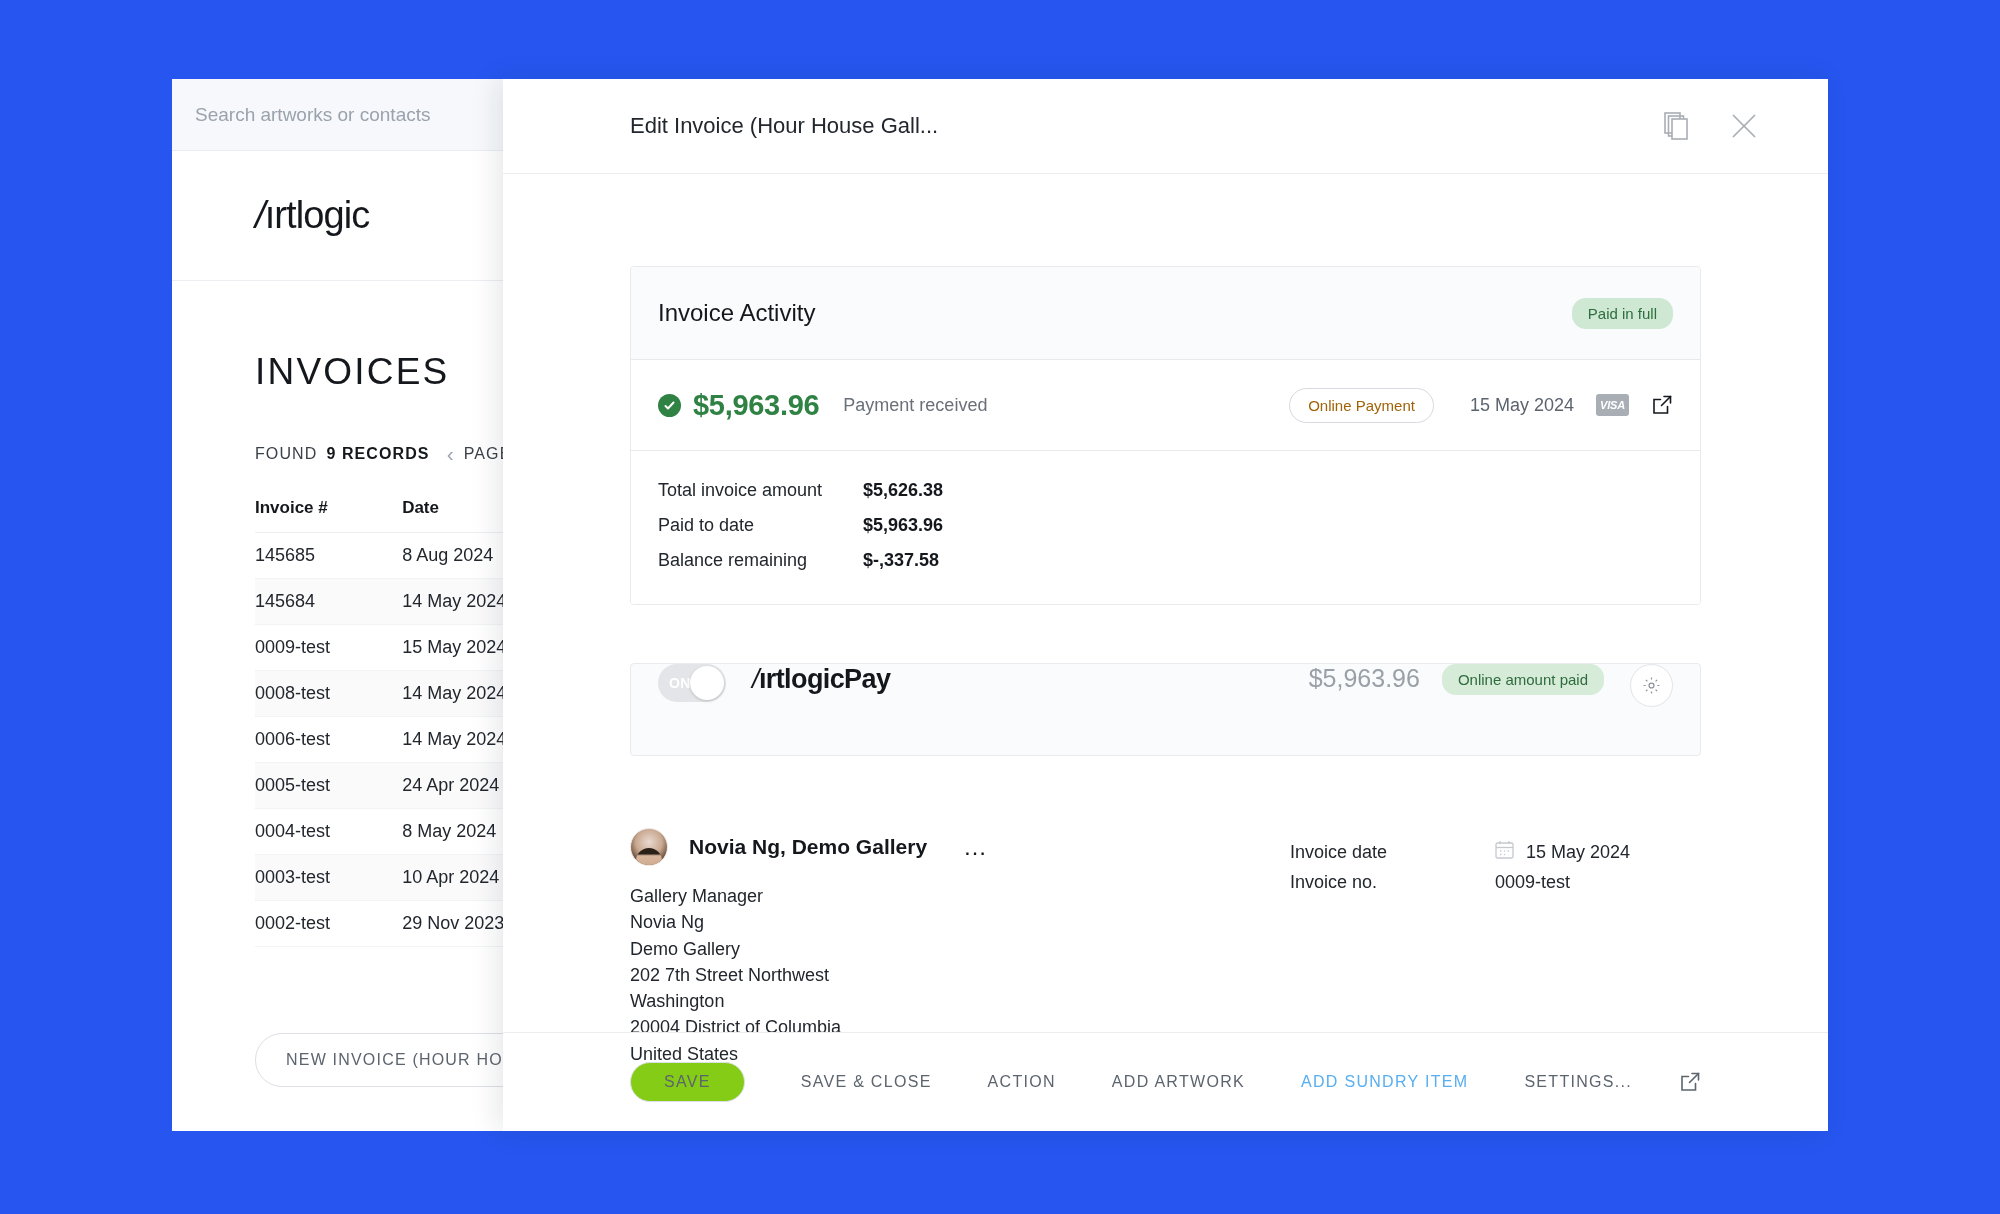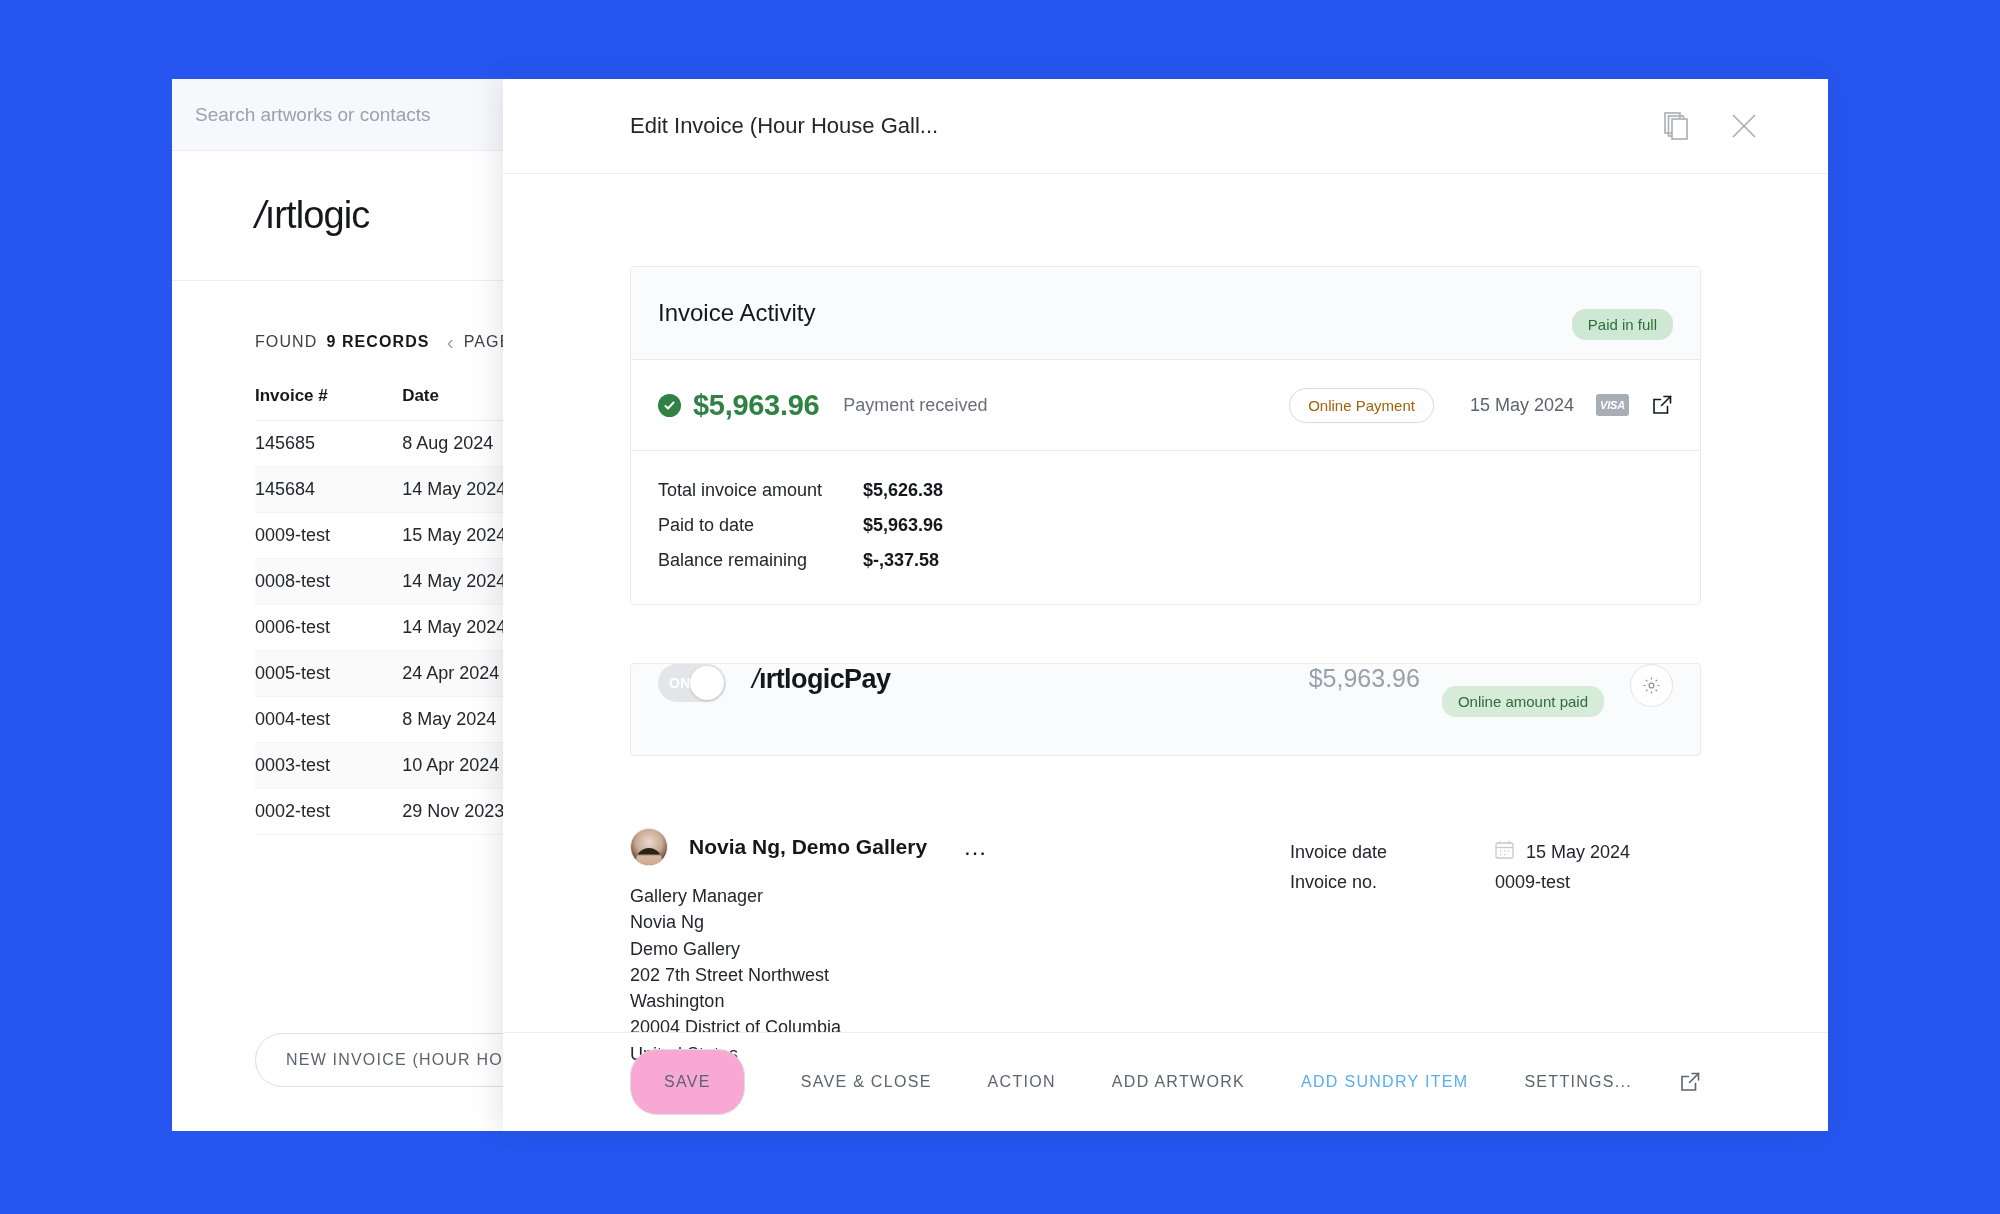--- a/index.html
+++ b/index.html
@@ -162,21 +162,20 @@
     font-size: 24px;
     font-weight: 400;
     color: #14181d;
     flex: 1;
   }
   .pill {
     font-size: 15px;
     padding: 7px 16px;
     border-radius: 14px;
     white-space: nowrap;
-    margin-top: 22px;
   }
   .pill.green { background: #cfe8d4; color: #2c6e3c; }
   .pill.green-light { background: #d6ecd9; color: #2f6b3d; }
 
   .pay-row {
     height: 91px;
     display: flex; align-items: center;
     padding: 0 27px;
     background: #fff;
     border-bottom: 1px solid #e8eaed;
@@ -325,25 +324,25 @@
   
   .modal-footer {
     position: absolute;
     left: 0; bottom: 0;
     width: 100%; height: 99px;
     border-top: 1px solid #ededed;
     display: flex; align-items: center;
     padding: 0 127px;
   }
   .save-btn {
-    height: 66px;
+    height: 40px;
     padding: 0 33px;
     border: 1px solid #dcdfe3;
     border-radius: 27px;
-    background: #f9a8d4;
+    background: #84cc16;
     display: flex; align-items: center;
     font-size: 16px; letter-spacing: 1.3px; color: #5c646e;
   }
   .foot-link {
     margin-left: 56px;
     font-size: 16px; letter-spacing: 1.3px; color: #5c646e;
     white-space: nowrap;
   }
   .foot-link.accent { color: #57aef0; }
   .foot-spacer { flex: 1; }
@@ -356,20 +355,21 @@
   <div class="search-bar">
     <span class="placeholder">Search artworks or contacts</span>
   </div>
 
   <div class="sidebar">
 
     <div class="brand">
       <span class="brand-logo"><span class="slash">/</span><span>ırtlogic</span></span>
     </div>
 
+    <div class="page-title">INVOICES</div>
 
     <div class="found-line">
       <span>FOUND</span>
       <span class="strong">9 RECORDS</span>
       <span class="chev">‹</span>
       <span>PAGE</span>
     </div>
 
     <table class="inv">
       <thead>

